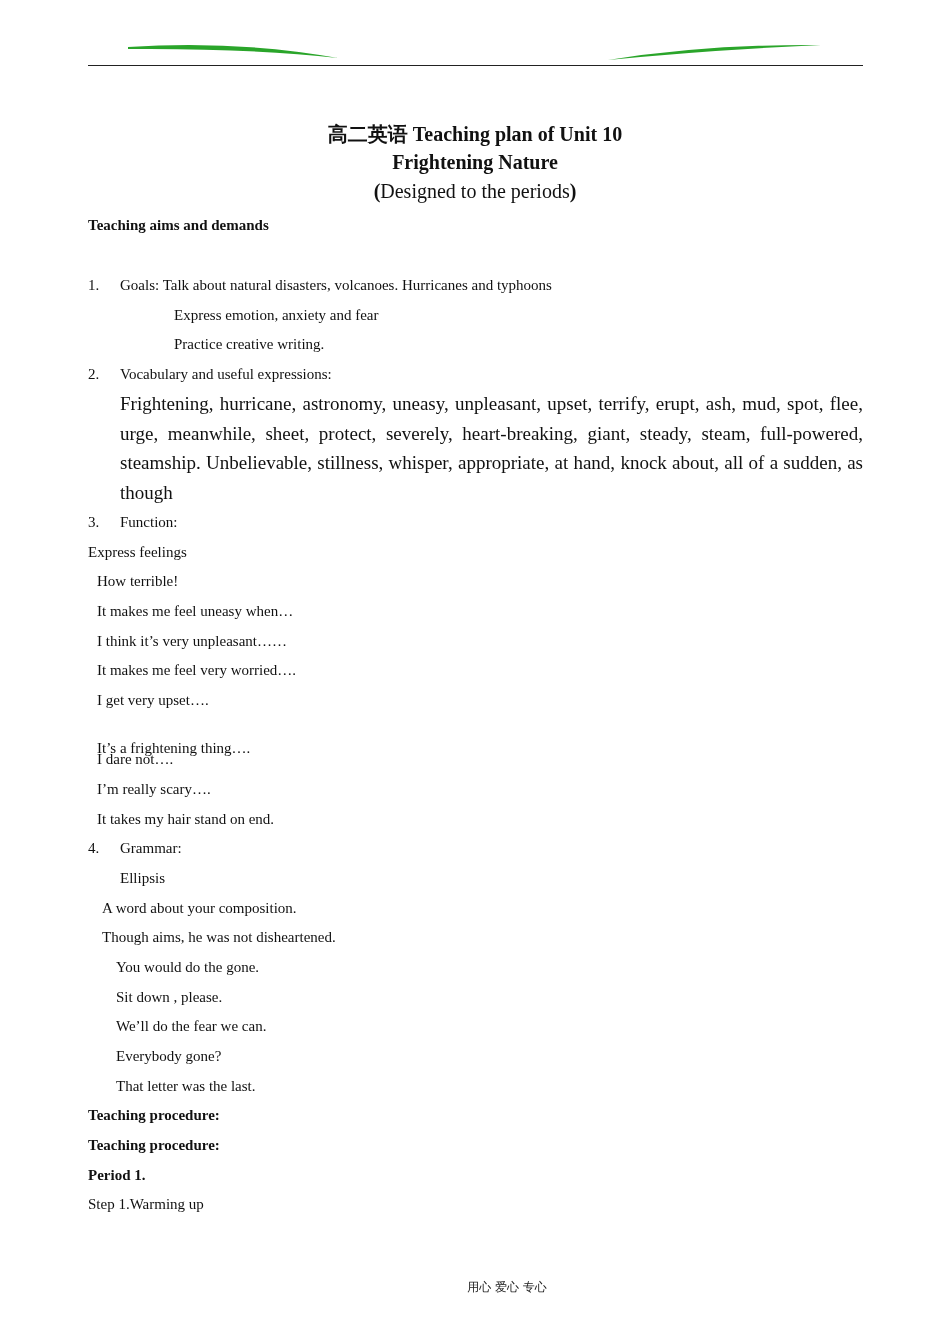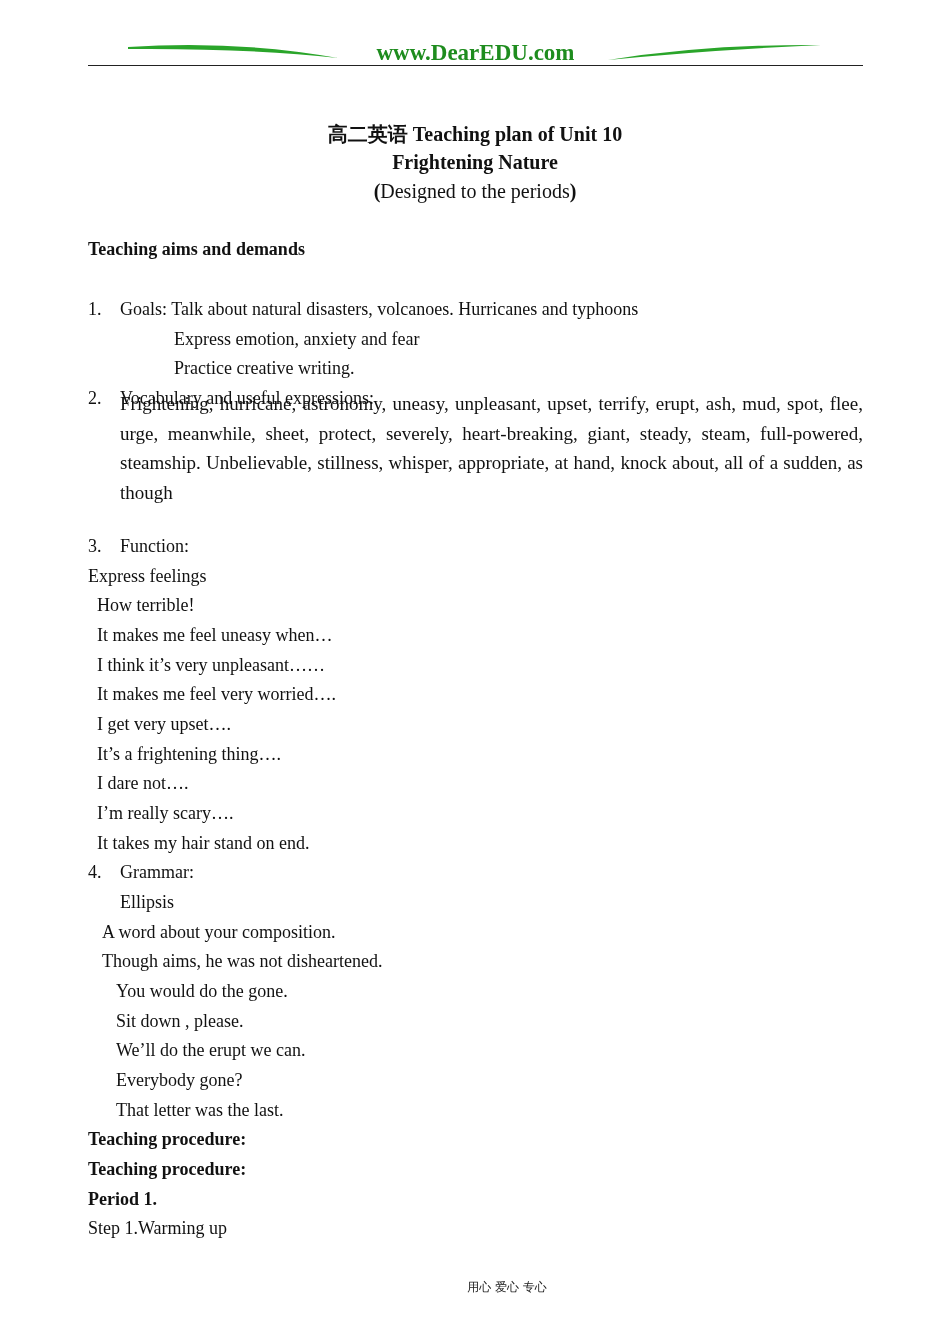--- a/index.html
+++ b/index.html
@@ -11,36 +11,35 @@
       font-family: "Liberation Serif", serif; font-weight: bold; font-size: 23px; color: #1e8c1e;
       letter-spacing: 0px; }
     .header-rule { position: absolute; left: 88px; top: 65px; width: 775px; height: 0; border-top: 1.5px solid #222; }
 
     .title { position: absolute; left: 0; width: 950px; text-align: center; font-size: 20px; }
     .t1 { top: 121px; font-weight: bold; }
     .t2 { top: 151px; font-weight: bold; }
     .t3 { top: 180px; }
     .t3 b { font-weight: bold; }
 
-    .line { position: absolute; font-size: 18px; line-height: 22px; white-space: nowrap; margin-top: 24px; }
+    .line { position: absolute; font-size: 15px; line-height: 22px; white-space: nowrap; }
     .bold { font-weight: bold; }
     .justify { position: absolute; left: 120px; width: 743px; font-size: 19px; line-height: 29.7px;
       text-align: justify; }
     .footer { position: absolute; left: 0; width: 950px; top: 1279px; text-align: center;
       font-family: "DejaVu Sans", sans-serif; font-size: 12px; color: #222; padding-left: 32px; }
   </style>
 </head>
 <body>
 
 <div class="header">
   <svg width="775" height="30">
     <path d="M40 9 Q 150 2 250 20 Q 160 10 40 11 Z" fill="#2aa52a"></path>
     <path d="M520 22 Q 620 6 733 7 Q 620 12 520 22 Z" fill="#2aa52a"></path>
   </svg>
-  <div class="header-logo">www.DearEDU.com</div>
 </div>
 <div class="header-rule"></div>
 
 <div class="title t1">高二英语 Teaching plan of Unit 10</div>
 <div class="title t2">Frightening Nature</div>
 <div class="title t3"><b>(</b><span>Designed to the periods</span><b>)</b></div>
 
 <div class="line bold" style="left:88px; top:214px;">Teaching aims and demands</div>
 
 <div class="line" style="left:88px; top:274px;">1.</div>
@@ -53,33 +52,33 @@
 <div class="justify" style="top:389px;">Frightening, hurricane, astronomy, uneasy, unpleasant, upset, terrify, erupt, ash, mud, spot, flee, urge, meanwhile, sheet, protect, severely, heart-breaking, giant, steady, steam, full-powered, steamship. Unbelievable, stillness, whisper, appropriate, at hand, knock about, all of a sudden, as though</div>
 
 <div class="line" style="left:88px; top:511px;">3.</div>
 <div class="line" style="left:120px; top:511px;text-align:center;">Function:</div>
 <div class="line" style="left:88px; top:541px;">Express feelings</div>
 <div class="line" style="left:97px; top:570px;">How terrible!</div>
 <div class="line" style="left:97px; top:600px;">It makes me feel uneasy when…</div>
 <div class="line" style="left:97px; top:630px;">I think it’s very unpleasant……</div>
 <div class="line" style="left:97px; top:659px;">It makes me feel very worried….</div>
 <div class="line" style="left:97px; top:689px;">I get very upset….</div>
-<div class="line" style="left:97px; top:719px;">It’s a frightening thing….</div>
+<div class="line" style="left:97px; top:737px;">It’s a frightening thing….</div>
 <div class="line" style="left:97px; top:748px;">I dare not….</div>
 <div class="line" style="left:97px; top:778px;">I’m really scary….</div>
 <div class="line" style="left:97px; top:808px;">It takes my hair stand on end.</div>
 
 <div class="line" style="left:88px; top:837px;">4.</div>
 <div class="line" style="left:120px; top:837px;">Grammar:</div>
 <div class="line" style="left:120px; top:867px;">Ellipsis</div>
 <div class="line" style="left:102px; top:897px;">A word about your composition.</div>
 <div class="line" style="left:102px; top:926px;">Though aims, he was not disheartened.</div>
 <div class="line" style="left:116px; top:956px;">You would do the gone.</div>
 <div class="line" style="left:116px; top:986px;">Sit down , please.</div>
-<div class="line" style="left:116px; top:1015px;">We’ll do the erupt we can.</div>
+<div class="line" style="left:116px; top:1015px;">We’ll do the fear we can.</div>
 <div class="line" style="left:116px; top:1045px;">Everybody gone?</div>
 <div class="line" style="left:116px; top:1075px;">That letter was the last.</div>
 
 <div class="line bold" style="left:88px; top:1104px;">Teaching procedure:</div>
 <div class="line bold" style="left:88px; top:1134px;">Teaching procedure:</div>
 <div class="line bold" style="left:88px; top:1164px;">Period 1.</div>
 <div class="line" style="left:88px; top:1193px;">Step 1.Warming up</div>
 
 <div class="footer">用心 爱心 专心</div>
 

